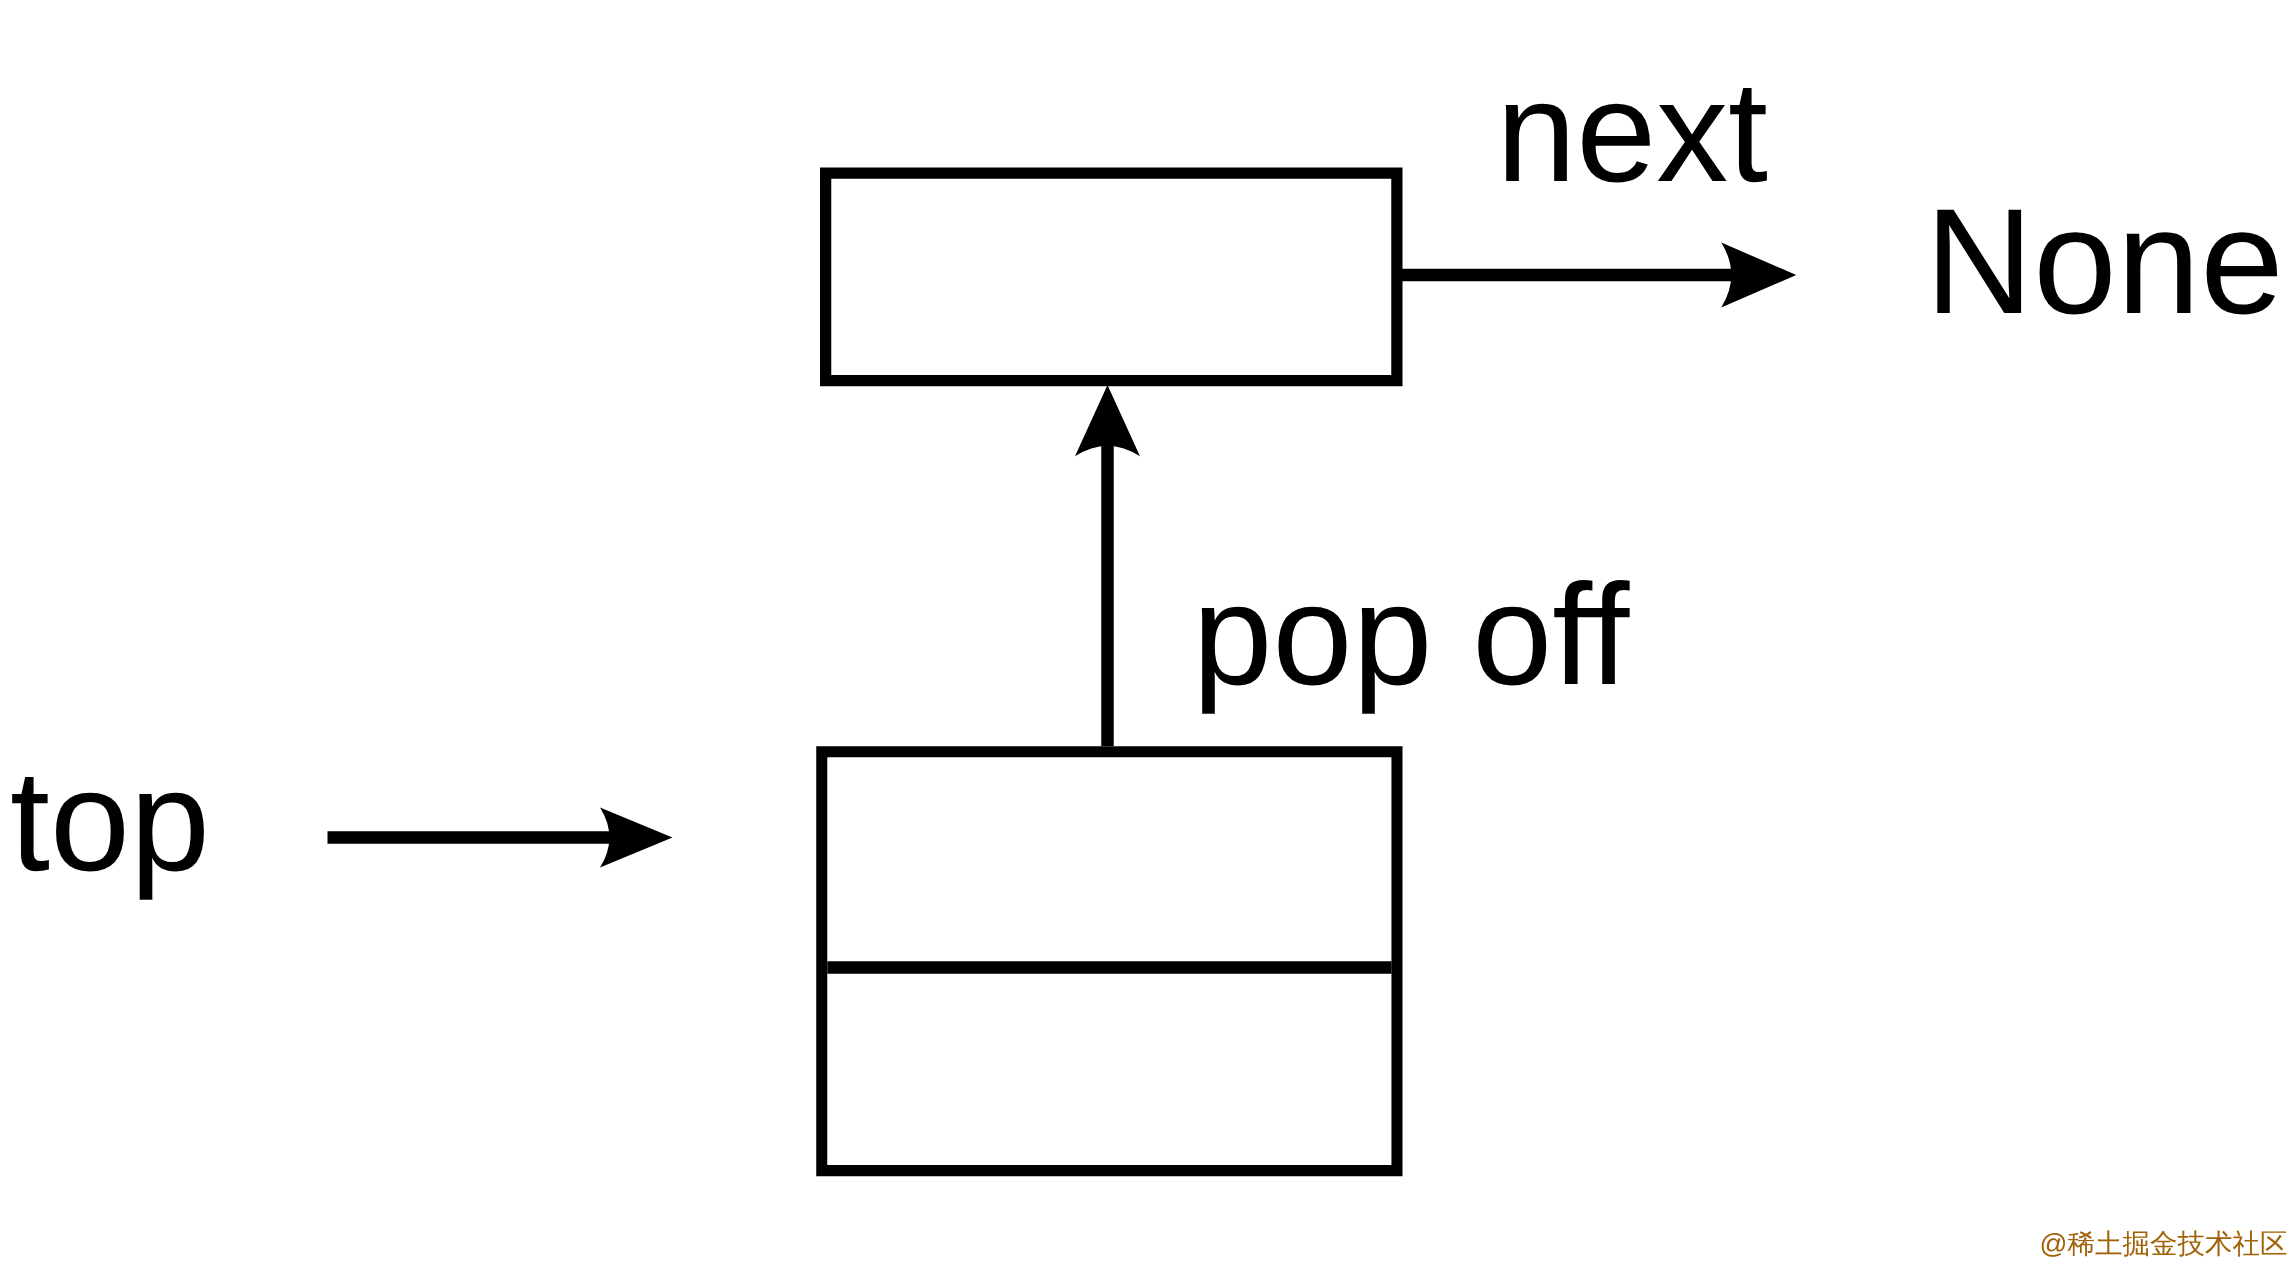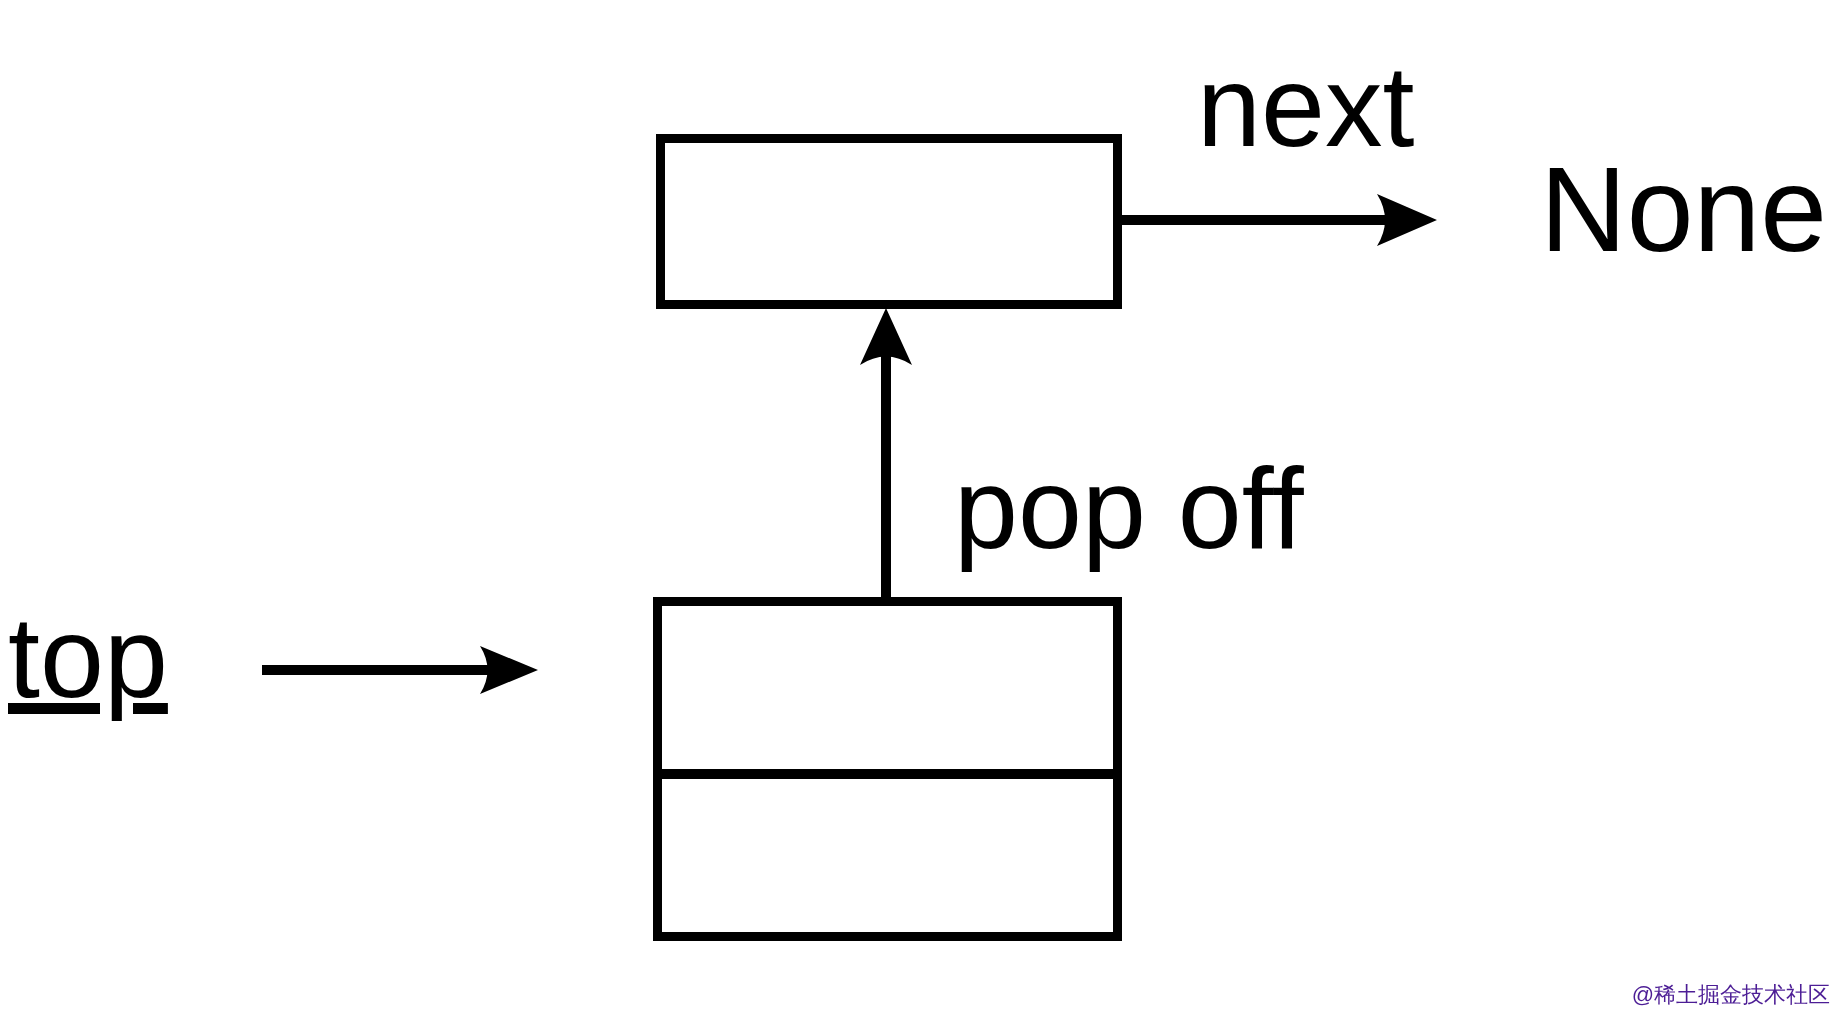--- a/index.html
+++ b/index.html
@@ -44,21 +44,21 @@
     height: 10px;
     background: #000000;
   }
   svg { display: block; }
   .watermark {
     position: absolute;
     right: 3px;
     top: 983px;
     font-size: 22px;
     line-height: 1.1;
-    color: #4c1d95;
+    color: #a16207;
     white-space: nowrap;
   }
 </style>
 </head>
 <body>
 
 <div class="stage">
 
   <div class="node-box" style="left:656px; top:134px; width:466px; height:175px;"></div>
 
@@ -77,21 +77,21 @@
   </svg>
 
   <div class="big-label" style="left:954px; top:419px;margin-top:32px;">pop off</div>
 
   <div class="node-box" style="left:653px; top:597px; width:469px; height:344px;">
     <div class="stack-cell" style="height:163px;"></div>
     <div class="stack-divider" style="top:163px;"></div>
     <div class="stack-cell" style="height:153px; margin-top:10px;"></div>
   </div>
 
-  <div class="big-label" style="left:8px; top:600px;text-decoration:underline;">top</div>
+  <div class="big-label" style="left:8px; top:600px;">top</div>
 
   <svg class="abs" style="left:258px; top:642px;" width="290" height="56" viewBox="0 0 290 56">
     <line x1="4" y1="28" x2="230" y2="28" stroke="#000000" stroke-width="10"></line>
     <path d="M280,28 L222,4 Q237,28 222,52 Z" fill="#000000"></path>
   </svg>
 
   <div class="watermark">@稀土掘金技术社区</div>
 
 </div>
 

